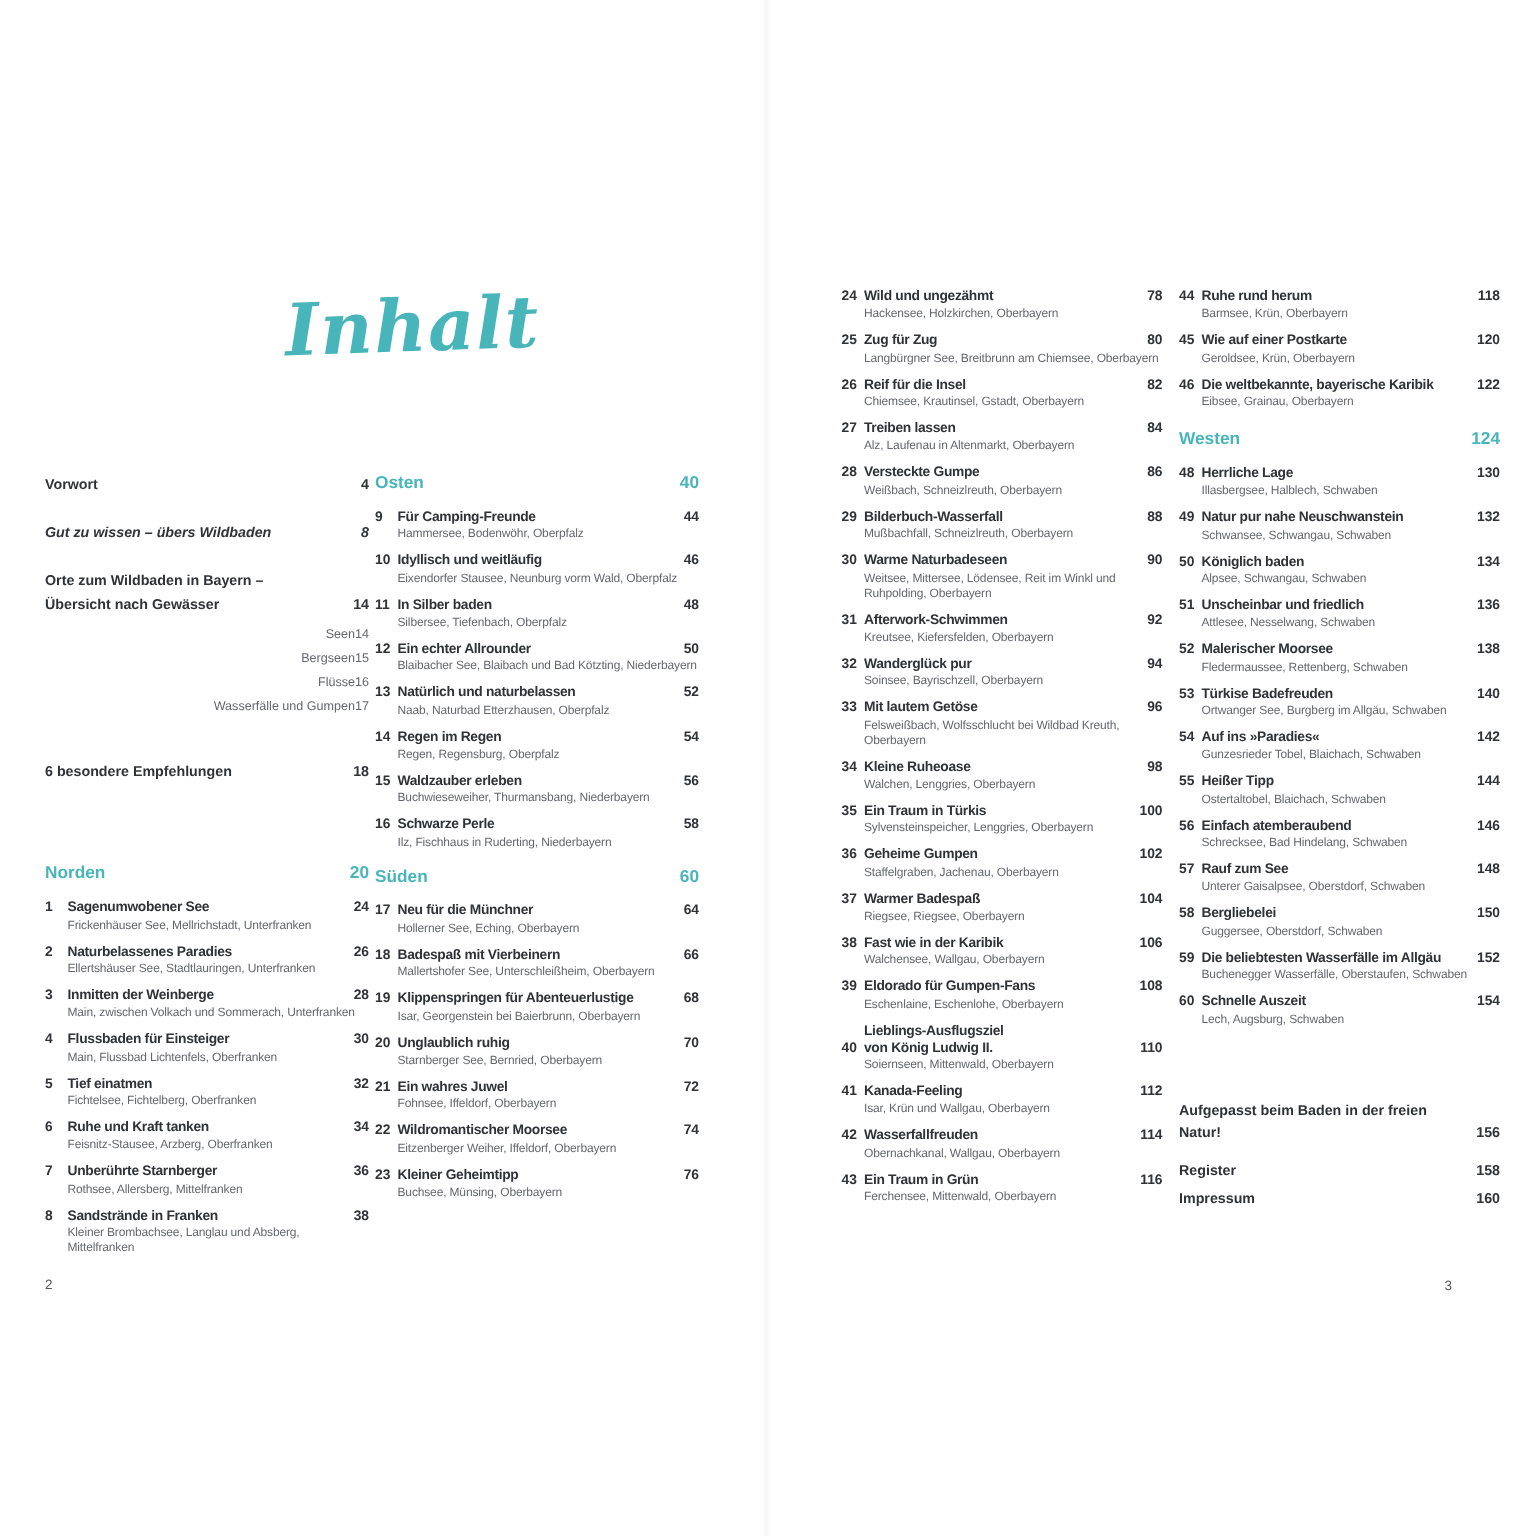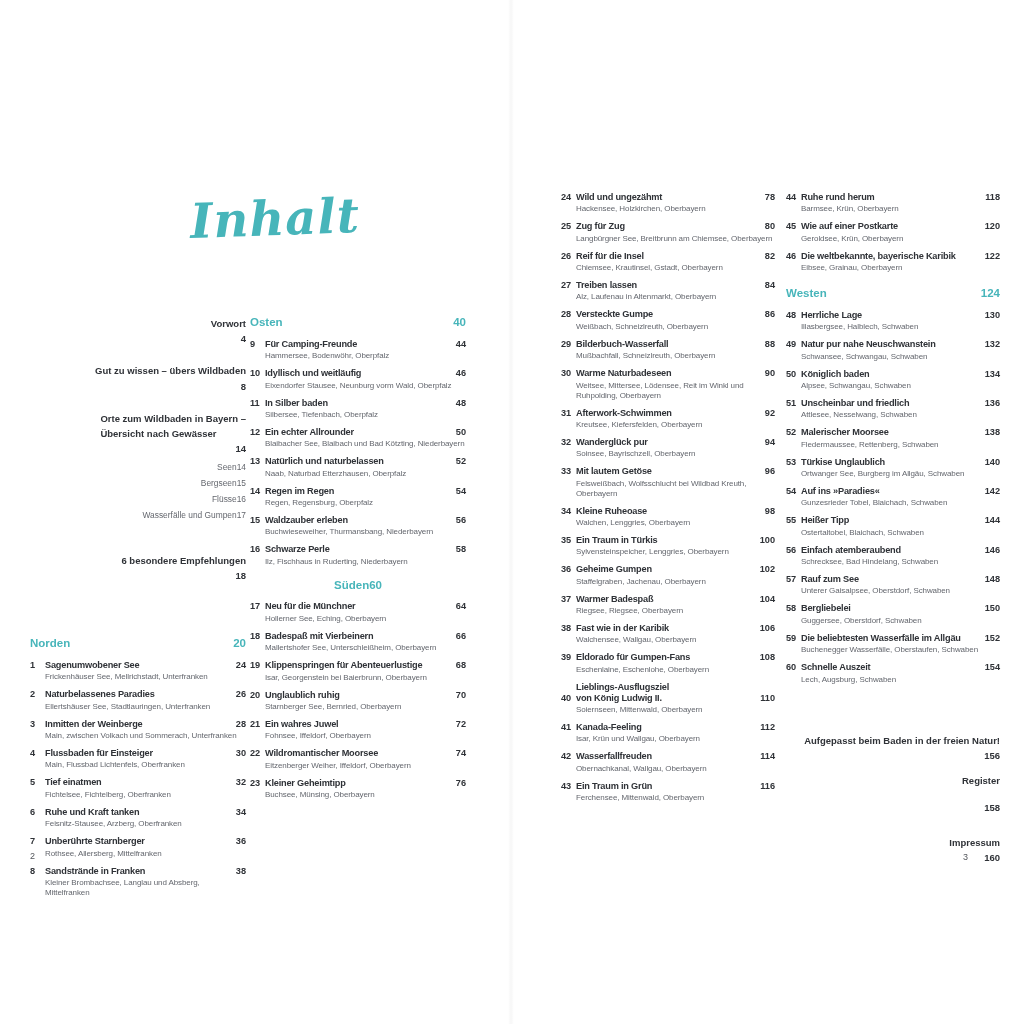--- a/index.html
+++ b/index.html
@@ -27,21 +27,21 @@
   #c3 { left:561px; top:192px; width:214px; }
   #c4 { left:786px; top:192px; width:214px; }
 
   
   .sec { display:flex; justify-content:space-between; align-items:flex-end;
     color:var(--accent); font-weight:bold; font-size:11.5px; line-height:1.2;
     margin:0 0 9px 0; }
 
   
   .front { display:flex; align-items:flex-end; font-weight:bold; font-size:9.5px;
-    line-height:1.6; margin-bottom:0;flex-direction:column; }
+    line-height:1.6; margin-bottom:0; }
   .flines { flex:1; }
   .fpage { flex:none; margin-left:6px; line-height:1.6; }
 
   
   .subrow { display:flex; justify-content:flex-end; margin:0 0 5.5px 15px;
     font-size:8.4px; color:var(--gray); line-height:1.25; }
 
   
   .entry { margin-bottom:7px; }
   .ehead { display:flex; align-items:flex-end; }
@@ -63,21 +63,21 @@
 
   <h1 class="title">Inhalt</h1>
 
   <div class="col" id="c1">
       <div class="front">
     <div class="flines">
           <div>Vorwort</div>
         </div>
     <span class="fpage">4</span>
   </div>
-      <div class="front" style="margin-top: 17px;">
+      <div class="front" style="margin-top: 17px; font-style: italic;">
     <div class="flines">
           <div>Gut zu wissen – übers Wildbaden</div>
         </div>
     <span class="fpage">8</span>
   </div>
       <div class="front" style="margin-top: 17px; align-items: flex-end;">
     <div class="flines">
           <div>Orte zum Wildbaden in Bayern –</div>
           <div>Übersicht nach Gewässer</div>
         </div>
@@ -268,21 +268,21 @@
       <div class="entry">
     <div class="ehead">
       <span class="num">16</span>
       <div class="etitle">
             <div>Schwarze Perle</div>
           </div>
       <span class="epage">58</span>
     </div>
     <div class="eloc">Ilz, Fischhaus in Ruderting, Niederbayern</div>
   </div>
-      <div class="sec" style="margin-top: 12px; justify-content: center;">
+      <div class="sec" style="margin-top: 12px;">
     <span>Süden</span>
     <span>60</span>
   </div>
       <div class="entry">
     <div class="ehead">
       <span class="num">17</span>
       <div class="etitle">
             <div>Neu für die Münchner</div>
           </div>
       <span class="epage">64</span>
@@ -635,21 +635,21 @@
             <div>Malerischer Moorsee</div>
           </div>
       <span class="epage">138</span>
     </div>
     <div class="eloc">Fledermaussee, Rettenberg, Schwaben</div>
   </div>
       <div class="entry">
     <div class="ehead">
       <span class="num">53</span>
       <div class="etitle">
-            <div>Türkise Unglaublich</div>
+            <div>Türkise Badefreuden</div>
           </div>
       <span class="epage">140</span>
     </div>
     <div class="eloc">Ortwanger See, Burgberg im Allgäu, Schwaben</div>
   </div>
       <div class="entry">
     <div class="ehead">
       <span class="num">54</span>
       <div class="etitle">
             <div>Auf ins »Paradies«</div>
@@ -723,21 +723,21 @@
           <div>Aufgepasst beim Baden in der freien Natur!</div>
         </div>
     <span class="fpage">156</span>
   </div>
       <div class="front" style="margin-top: 10px; gap: 12px;">
     <div class="flines">
           <div>Register</div>
         </div>
     <span class="fpage">158</span>
   </div>
-      <div class="front" style="margin-top: 20px;">
+      <div class="front" style="margin-top: 4px;">
     <div class="flines">
           <div>Impressum</div>
         </div>
     <span class="fpage">160</span>
   </div>
     </div>
 
   <div class="folio folio-l">2</div>
   <div class="folio folio-r">3</div>
 </div>

